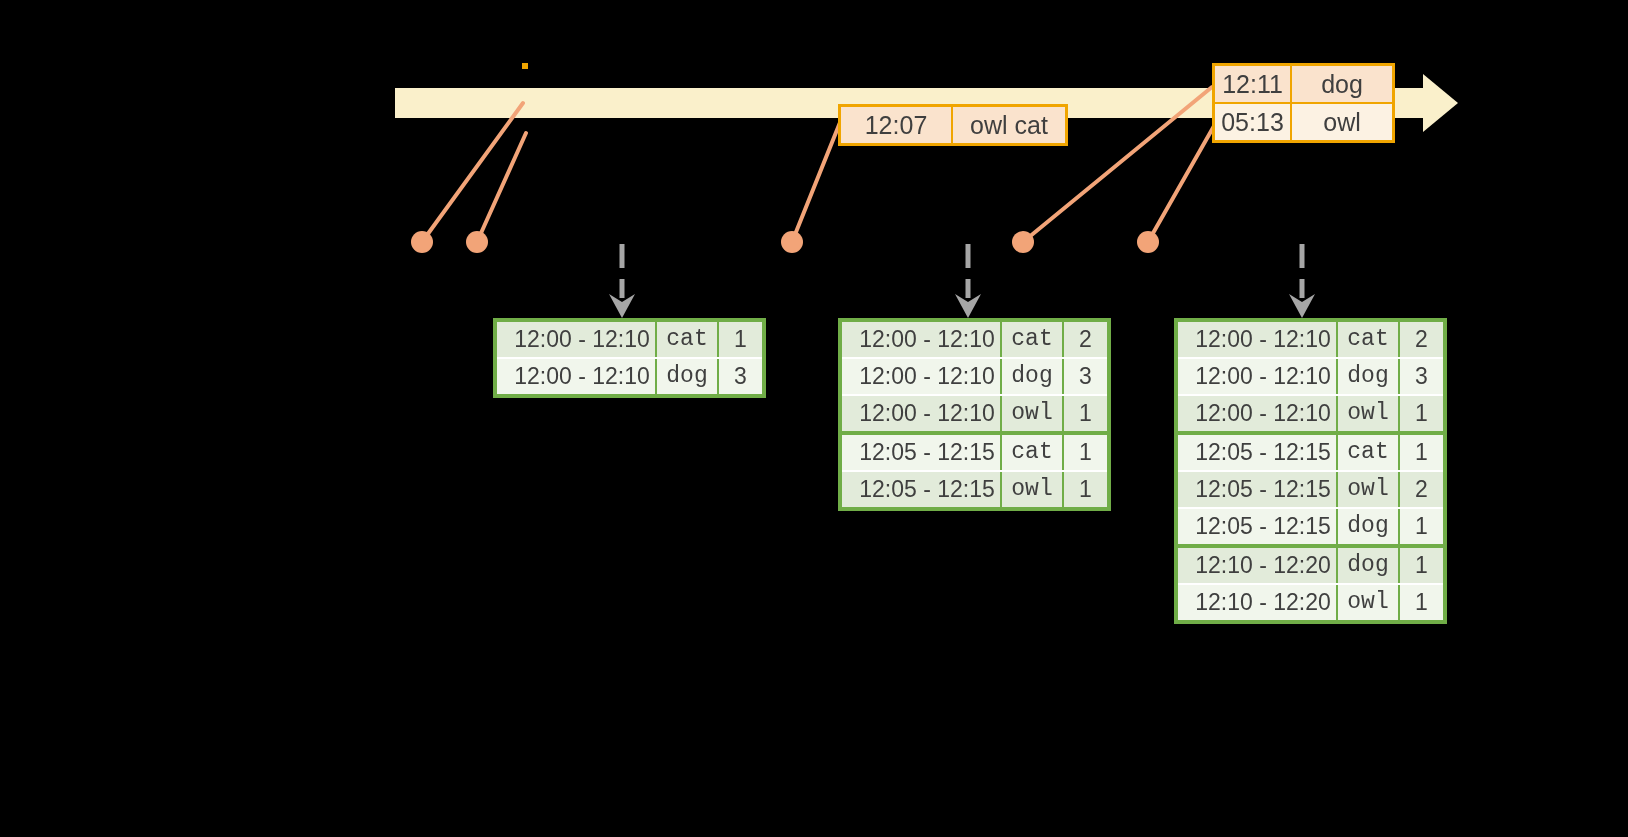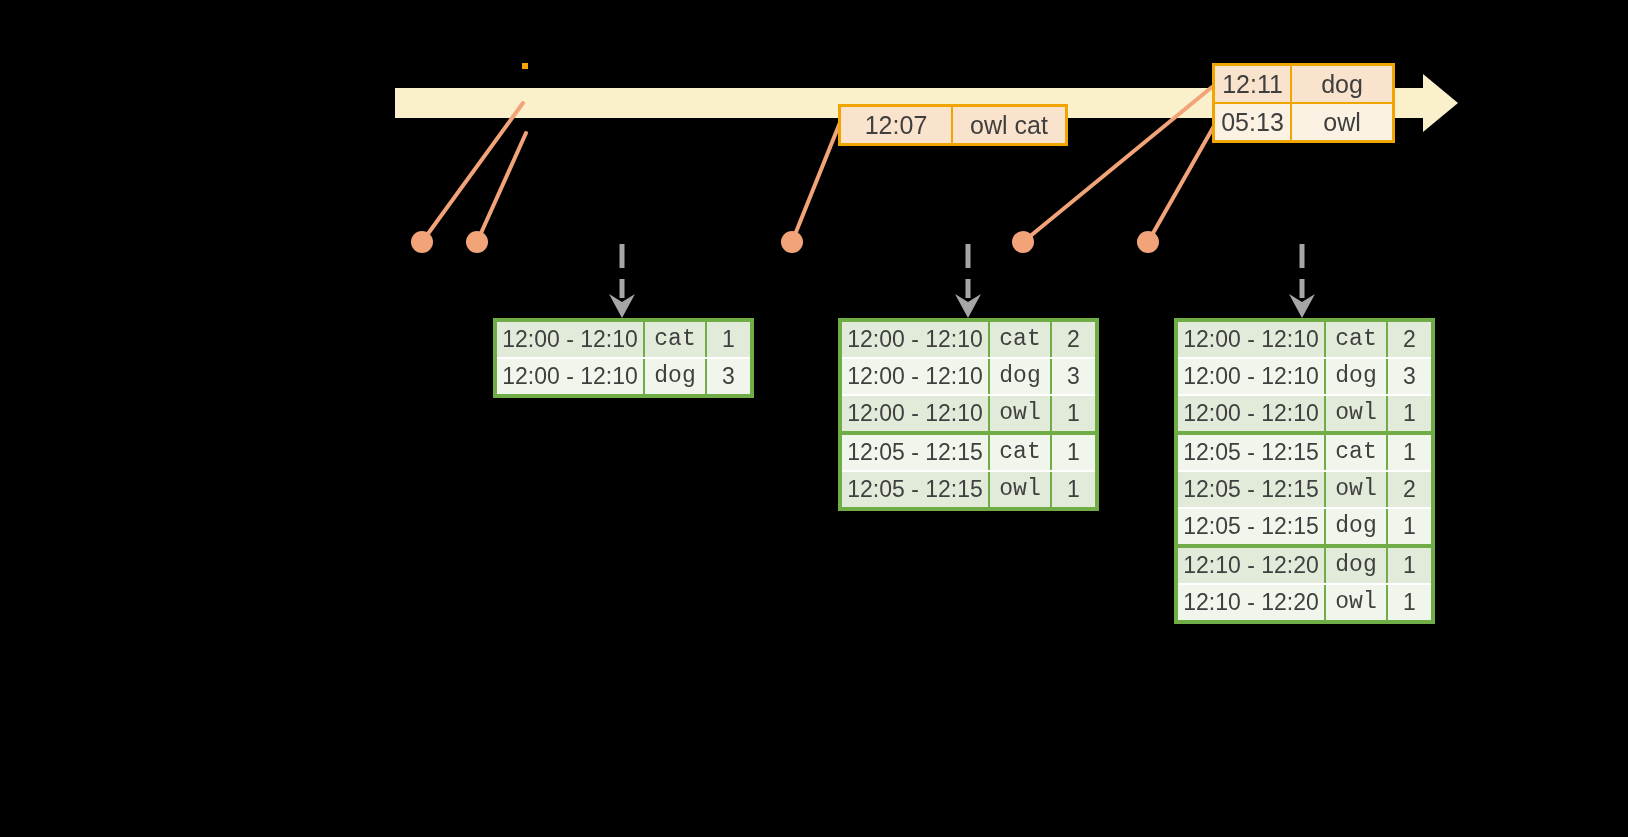--- a/index.html
+++ b/index.html
@@ -31,21 +31,21 @@
   
   .gtable { position:absolute; z-index:2; border:4px solid var(--result-border,#70ad47); }
   .grow { display:flex; height:35px; }
   .grow + .grow { border-top:2px solid #ffffff; }
   .grow.group-start { border-top:4px solid var(--result-border,#70ad47); }
   .grow:nth-of-type(odd)  .gcell { background:var(--result-row-sage,#e2ebda); }
   .grow:nth-of-type(even) .gcell { background:var(--result-row-light,#f1f6ec); }
   .gcell { display:flex; align-items:center; justify-content:center;
            font-size:23px; line-height:1; }
   .gcell + .gcell { border-left:2px solid var(--result-border,#70ad47); }
-  .c-window { width:146px; } .c-key { width:60px;font-family:Liberation Mono, monospace; } .c-count { width:43px; }
+  .c-window { width:146px;padding-left:12px; } .c-key { width:60px;font-family:Liberation Mono, monospace; } .c-count { width:43px; }
   #gtable1 { left:493px;  top:318px; }
   #gtable2 { left:838px;  top:318px; }
   #gtable3 { left:1174px; top:318px; }
 </style>
 </head>
 <body>
 
 <svg id="overlay" width="1628" height="837" viewBox="0 0 1628 837">
 
   <rect x="395" y="88" width="1028" height="30" fill="#FAF0CB"></rect>

